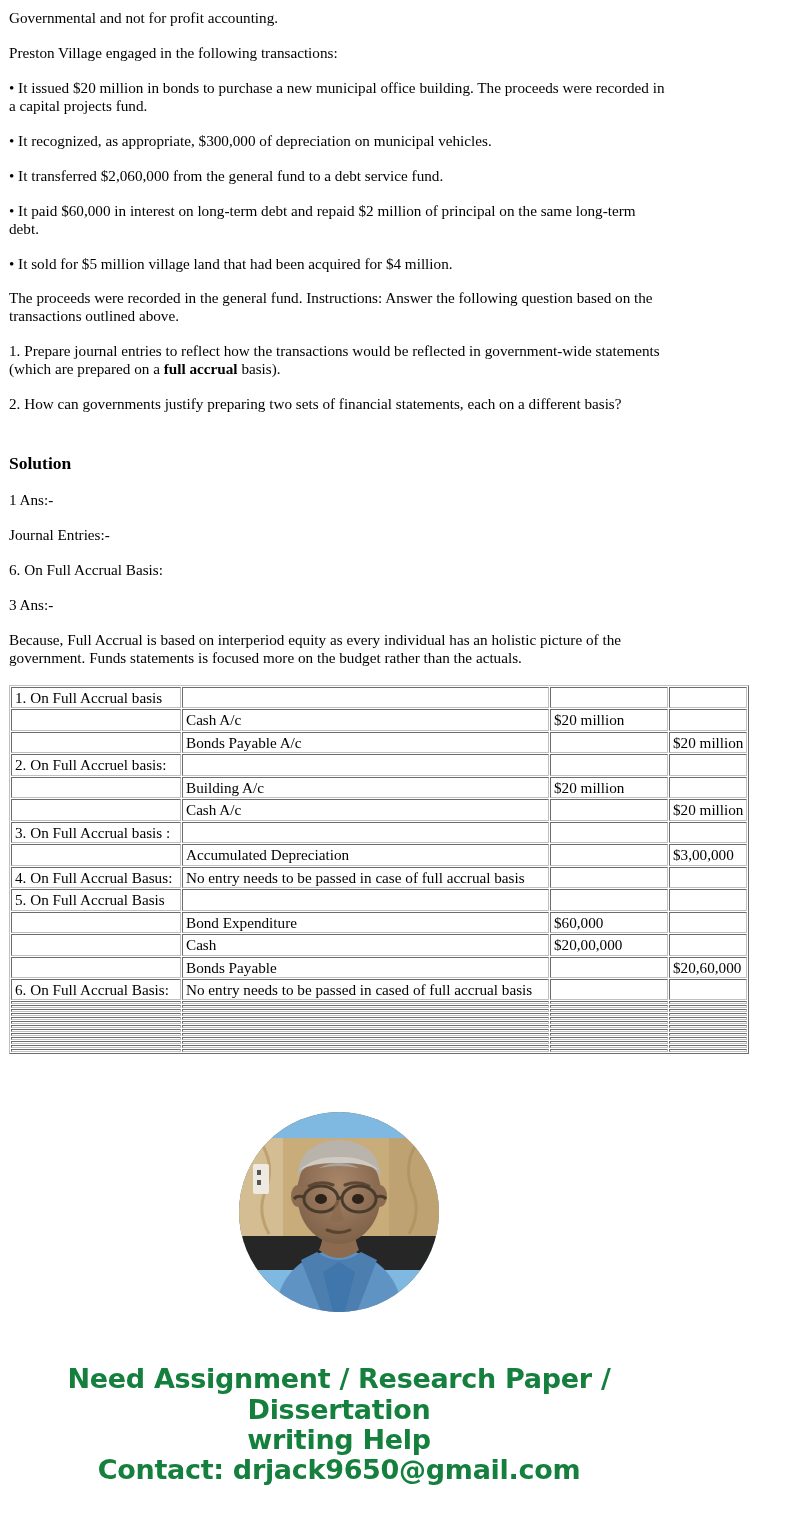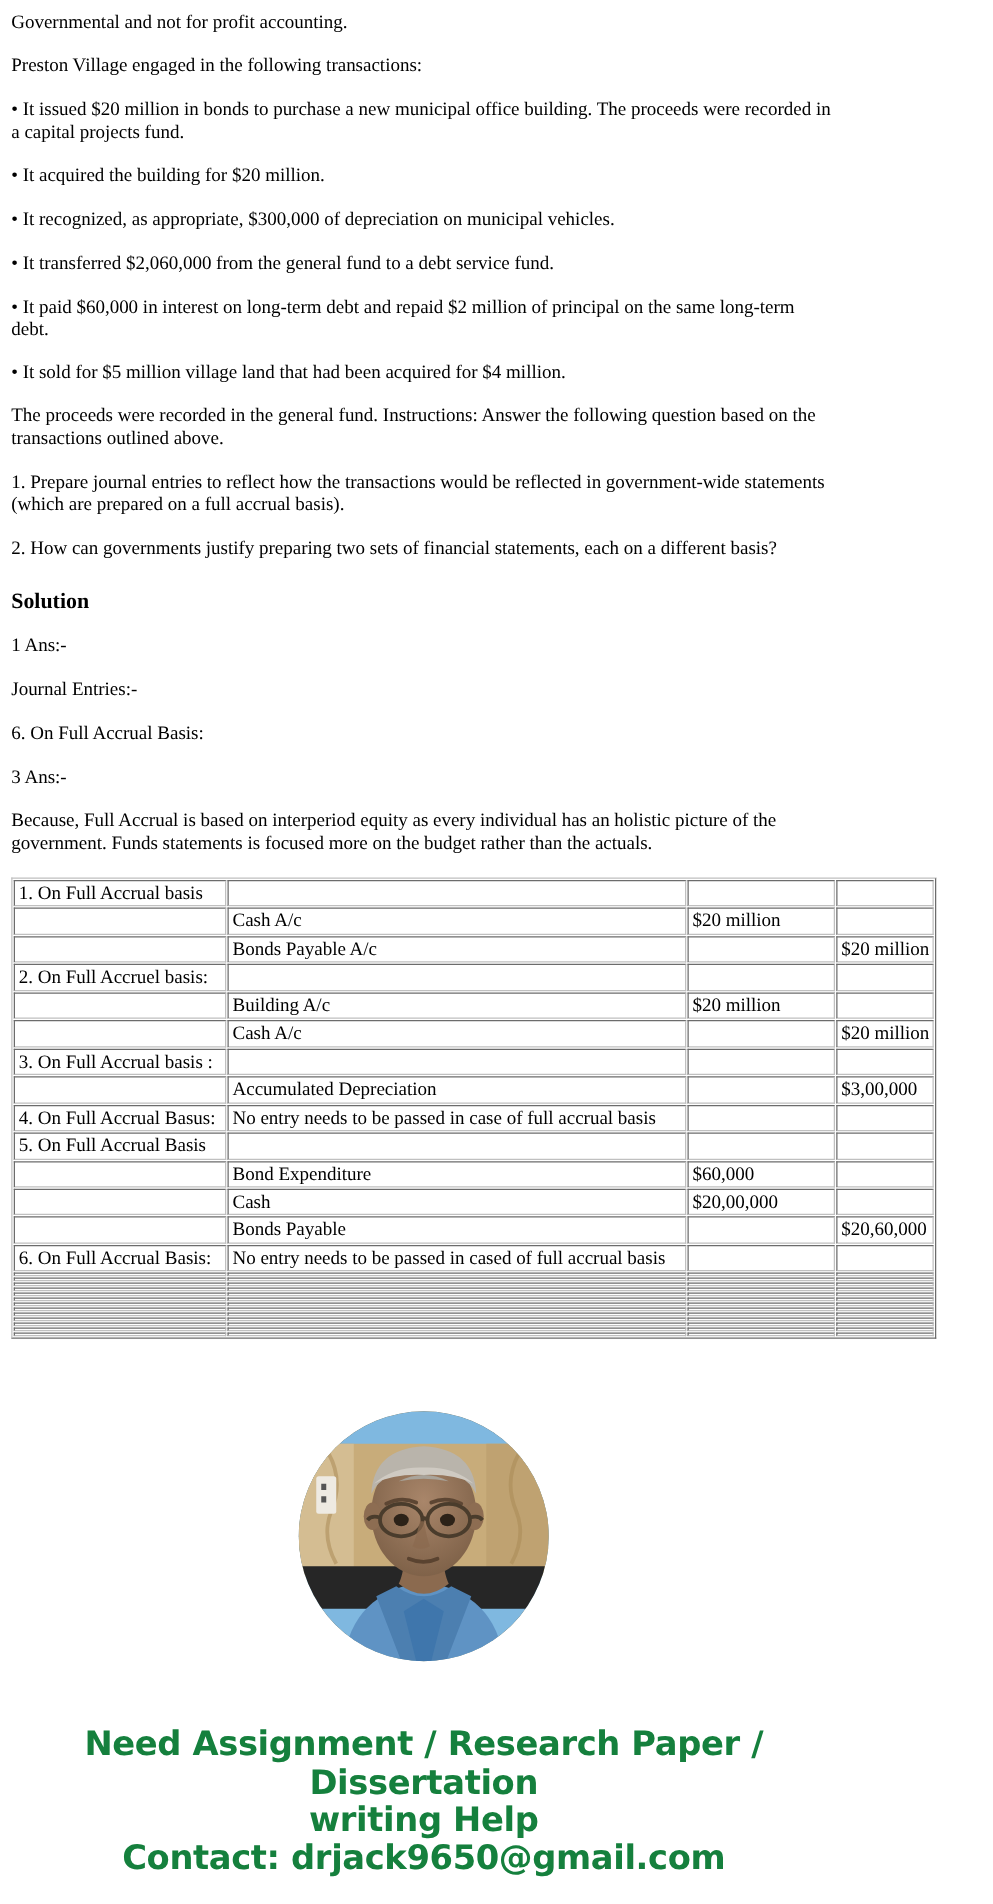--- a/index.html
+++ b/index.html
@@ -25,26 +25,26 @@
   .prose {
     padding: 0 9px 0 9px;
   }
   p.para {
     margin: 0 0 17px 0;
     font-size: 15.2px;
     line-height: 1.18;
     text-align: left;
   }
   p.para:first-child { margin-top: 9px; }
-  b, .bold { font-weight: normal; }
+  b, .bold { font-weight: bold; }
 
   h3.solution {
     font-size: 17.5px;
     font-weight: bold;
-    margin: 22px 0 18px 0;
+    margin: 40px 0 18px 0;
     line-height: 1.15;
   }
 
   
   .table-wrap {
     padding: 0 0 0 9px;
     margin-top: 18px;
   }
   table.journal {
     border-collapse: separate;
@@ -114,21 +114,20 @@
 <body>
 
 <div class="page">
 
   <div class="prose">
 
     <p class="para">Governmental and not for profit accounting.</p>
     <p class="para">Preston Village engaged in the following transactions:</p>
 
     <p class="para">• It issued $20 million in bonds to purchase a new municipal office building. The proceeds were recorded in a capital projects fund.</p>
-    <p class="para">• It acquired the building for $20 million.</p>
     <p class="para">• It recognized, as appropriate, $300,000 of depreciation on municipal vehicles.</p>
     <p class="para">• It transferred $2,060,000 from the general fund to a debt service fund.</p>
     <p class="para">• It paid $60,000 in interest on long-term debt and repaid $2 million of principal on the same long-term debt.</p>
     <p class="para">• It sold for $5 million village land that had been acquired for $4 million.</p>
 
     <p class="para">The proceeds were recorded in the general fund. Instructions: Answer the following question based on the transactions outlined above.</p>
 
     <p class="para"><span>1. Prepare journal entries to reflect how the transactions would be reflected in government-wide statements (which are prepared on a </span><b>full accrual</b><span> basis).</span></p>
 
     <p class="para">2.  How can governments justify preparing two sets of financial statements, each on a different basis?</p>

